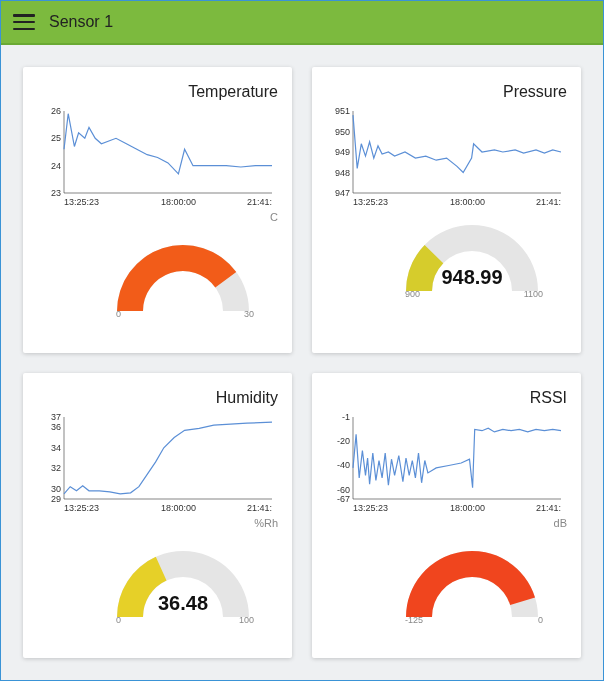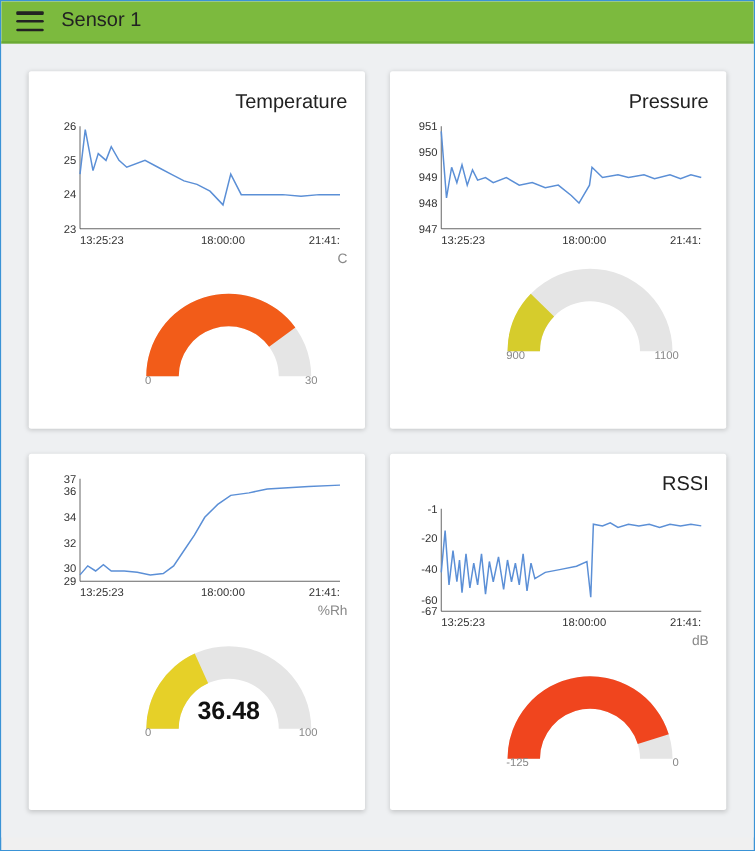--- a/index.html
+++ b/index.html
@@ -6,21 +6,21 @@
   body {
     font-family: Arial, Helvetica, sans-serif;
     background: #f0f0f0;
     width: 604px;
     height: 681px;
     overflow: hidden;
     border: 1px solid #3a93d6;
   }
   .topbar {
     background: #7cba3e;
-    height: 34px;
+    height: 44px;
     display: flex;
     align-items: center;
     padding: 0 12px;
     gap: 14px;
     border-bottom: 2px solid #6aa934;
   }
   .hamburger {
     width: 22px;
     height: 16px;
     display: flex;
@@ -158,25 +158,27 @@
           <text class="x-tick" x="26" y="98" text-anchor="start">13:25:23</text>
           <text class="x-tick" x="140.4" y="98" text-anchor="middle">18:00:00</text>
           <text class="x-tick" x="234" y="98" text-anchor="end">21:41:</text>
     <path class="chart-line" d="M26.0 8.1 L30.2 61.4 L34.3 36.8 L38.5 49.1 L42.6 34.8 L46.8 51.1 L51.0 38.9 L55.1 47.1 L61.4 45.0 L67.6 49.1 L78.0 45.0 L88.4 51.1 L98.8 49.1 L109.2 53.2 L119.6 51.1 L130.0 59.4 L136.2 65.5 L144.6 51.1 L146.6 36.8 L155.0 45.0 L167.4 42.9 L175.8 45.0 L188.2 42.9 L196.6 46.0 L209.0 42.9 L217.4 46.0 L225.7 42.9 L234.0 45.0"></path>
   </svg></div>
     <div class="gauge-wrap">
       <svg viewBox="0 0 190 90">
     <path fill="#e5e5e5" d="M29 82.00000000000001 A66 66 0 0 1 161 81.99999999999999 L135 81.99999999999999 A40 40 0 0 0 55 82 Z"></path>
     <path fill="#d6cc2c" d="M29 82.00000000000001 A66 66 0 0 1 47.60366434762953 36.06975542490726 L66.27494808947245 54.16348813630743 A40 40 0 0 0 55 82 Z"></path>
   </svg>
+      <div class="gauge-value">948.99</div>
       <div class="gauge-min">900</div>
       <div class="gauge-max">1100</div>
     </div>
     </div>
     <div class="card">
+    <div class="card-title">Humidity</div>
     <div class="chart-area"><svg viewBox="0 0 240 100" preserveAspectRatio="none">
     <line x1="26" y1="4" x2="26" y2="86" stroke="#333" stroke-width="0.6"></line>
     <line x1="26" y1="86" x2="234" y2="86" stroke="#333" stroke-width="0.6"></line>
     <text class="y-tick" x="23" y="89" text-anchor="end">29</text>
           <text class="y-tick" x="23" y="78.75" text-anchor="end">30</text>
           <text class="y-tick" x="23" y="58.25" text-anchor="end">32</text>
           <text class="y-tick" x="23" y="37.75" text-anchor="end">34</text>
           <text class="y-tick" x="23" y="17.25" text-anchor="end">36</text>
           <text class="y-tick" x="23" y="7" text-anchor="end">37</text>
           <text class="x-tick" x="26" y="98" text-anchor="start">13:25:23</text>

